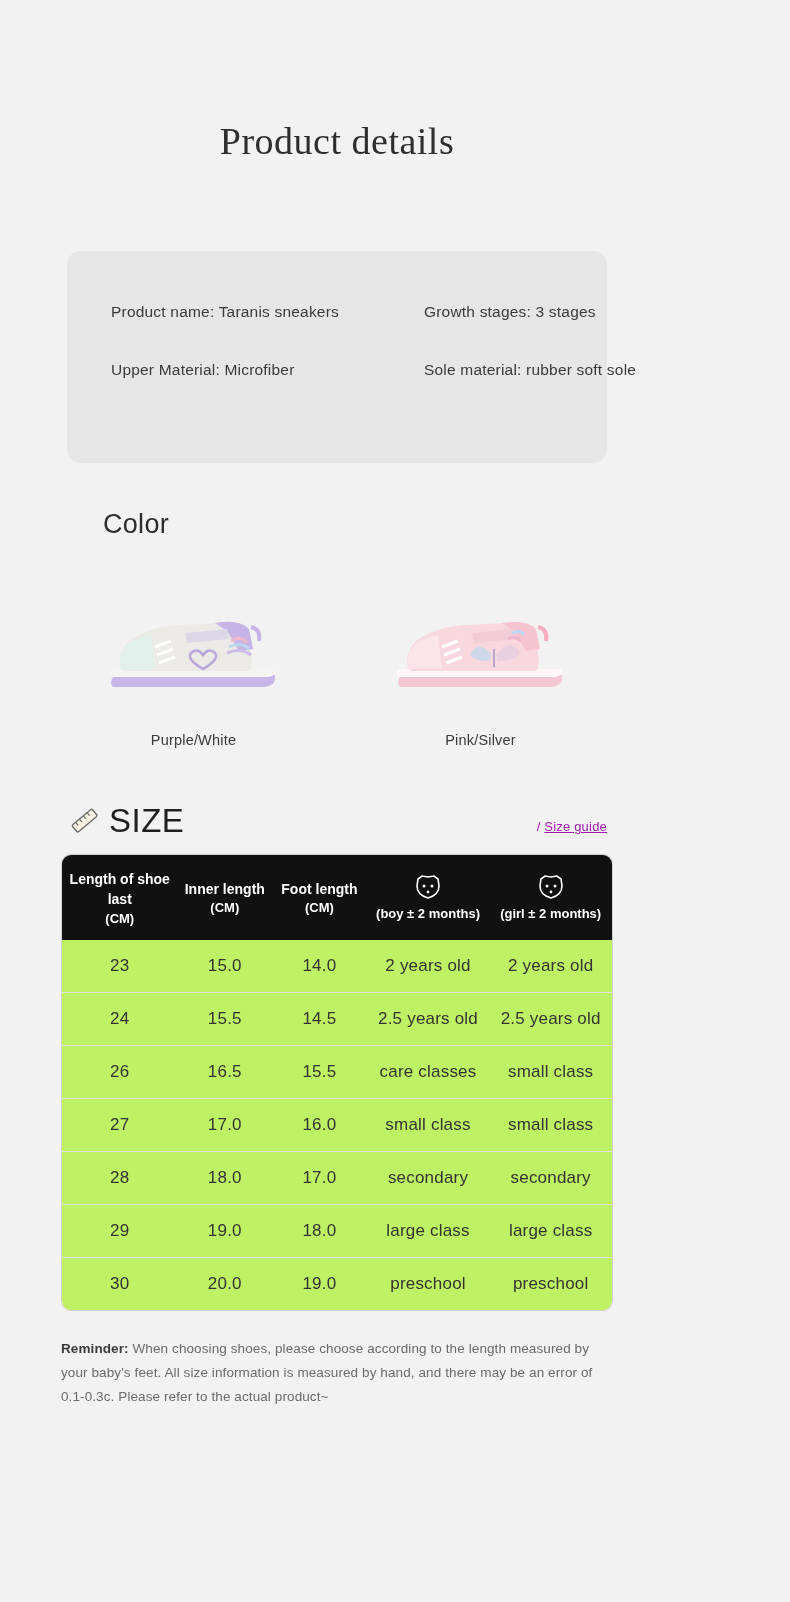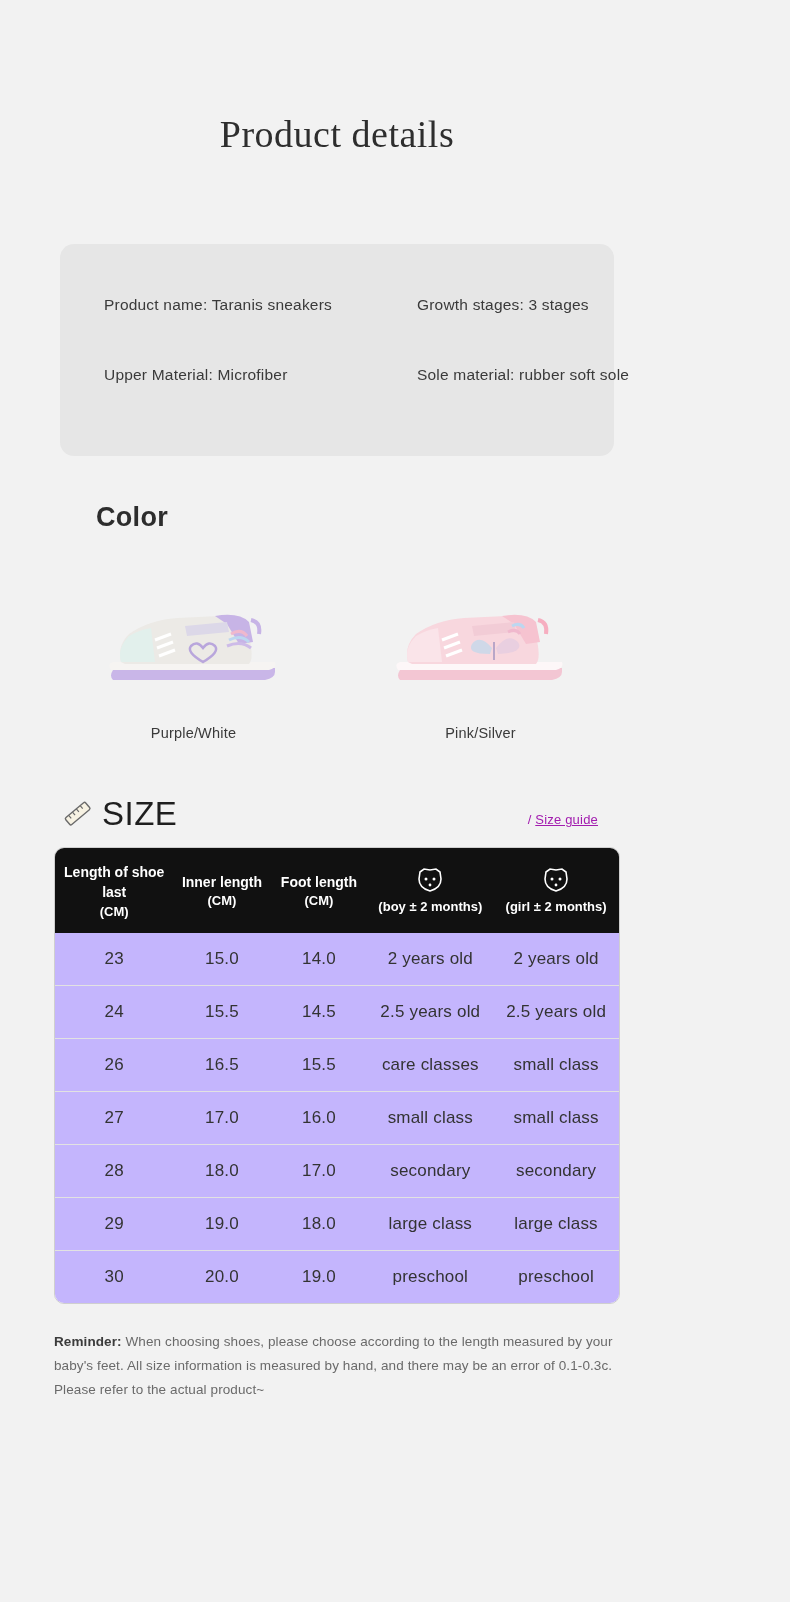--- a/index.html
+++ b/index.html
@@ -9,21 +9,21 @@
     min-height: 1602px;
     background: #f2f2f2;
     font-family: "Liberation Sans", sans-serif;
     color: #3b3b3b;
     -webkit-font-smoothing: antialiased;
   }
   .page {
     position: relative;
     width: 674px;
     min-height: 1602px;
-    padding: 0;
+    padding: 7px;
   }
 
   
   .page-title {
     text-align: center;
     font-family: "Liberation Serif", serif;
     font-size: 38px;
     font-weight: 400;
     color: #2e2e2e;
     letter-spacing: 0.5px;
@@ -35,34 +35,34 @@
   .spec-panel {
     margin: 88px 60px 0 60px;
     background: #e6e6e6;
     border-radius: 14px;
     height: 212px;
     padding: 52px 44px 0 44px;
   }
   .spec-grid {
     display: grid;
     grid-template-columns: 313px auto;
-    row-gap: 52px;
+    row-gap: 40px;
   }
   .spec-item {
     font-size: 15.5px;
     color: #3a3a3a;
     letter-spacing: 0.2px;
     white-space: nowrap;
   }
 
   
   .color-heading {
     margin: 46px 0 0 96px;
     font-size: 27px;
-    font-weight: 700;
+    font-weight: 400;
     color: #2d2d2d;
     letter-spacing: 0.3px;
   }
   .color-row {
     display: flex;
     justify-content: center;
     gap: 82px;
     margin-top: 52px;
   }
   .color-card {
@@ -77,21 +77,21 @@
   }
   .color-label {
     margin-top: 30px;
     font-size: 14.5px;
     color: #3a3a3a;
     letter-spacing: 0.2px;
   }
 
   
   .size-head {
-    margin: 54px 16px 0 0;
+    margin: 54px 0 0 0;
     padding: 0 60px 0 62px;
     display: flex;
     align-items: flex-end;
     justify-content: space-between;
   }
   .size-head-left {
     display: flex;
     align-items: center;
     gap: 8px;
   }
@@ -133,21 +133,21 @@
   }
   .th-unit { display: block; font-weight: bold; font-size: 13px; }
   .th-sub { display: block; font-weight: bold; font-size: 13px; margin-top: 2px;}
   .baby-icon { display: block; margin: 0 auto 2px auto; }
   table.size-table tbody td {
     text-align: center;
     font-size: 17px;
     color: #333;
     padding: 16px 0;
     border-top: 1px solid #e2e2e2;
-    background: #c4b5fd;
+    background: #bef264;
     letter-spacing: 0.2px;
   }
   table.size-table tbody tr:first-child td { border-top: none; }
 
   
   col.c1 { width: 21%; }
   col.c2 { width: 17.2%; }
   col.c3 { width: 17.2%; }
   col.c4 { width: 22.3%; }
   col.c5 { width: 22.3%; }

